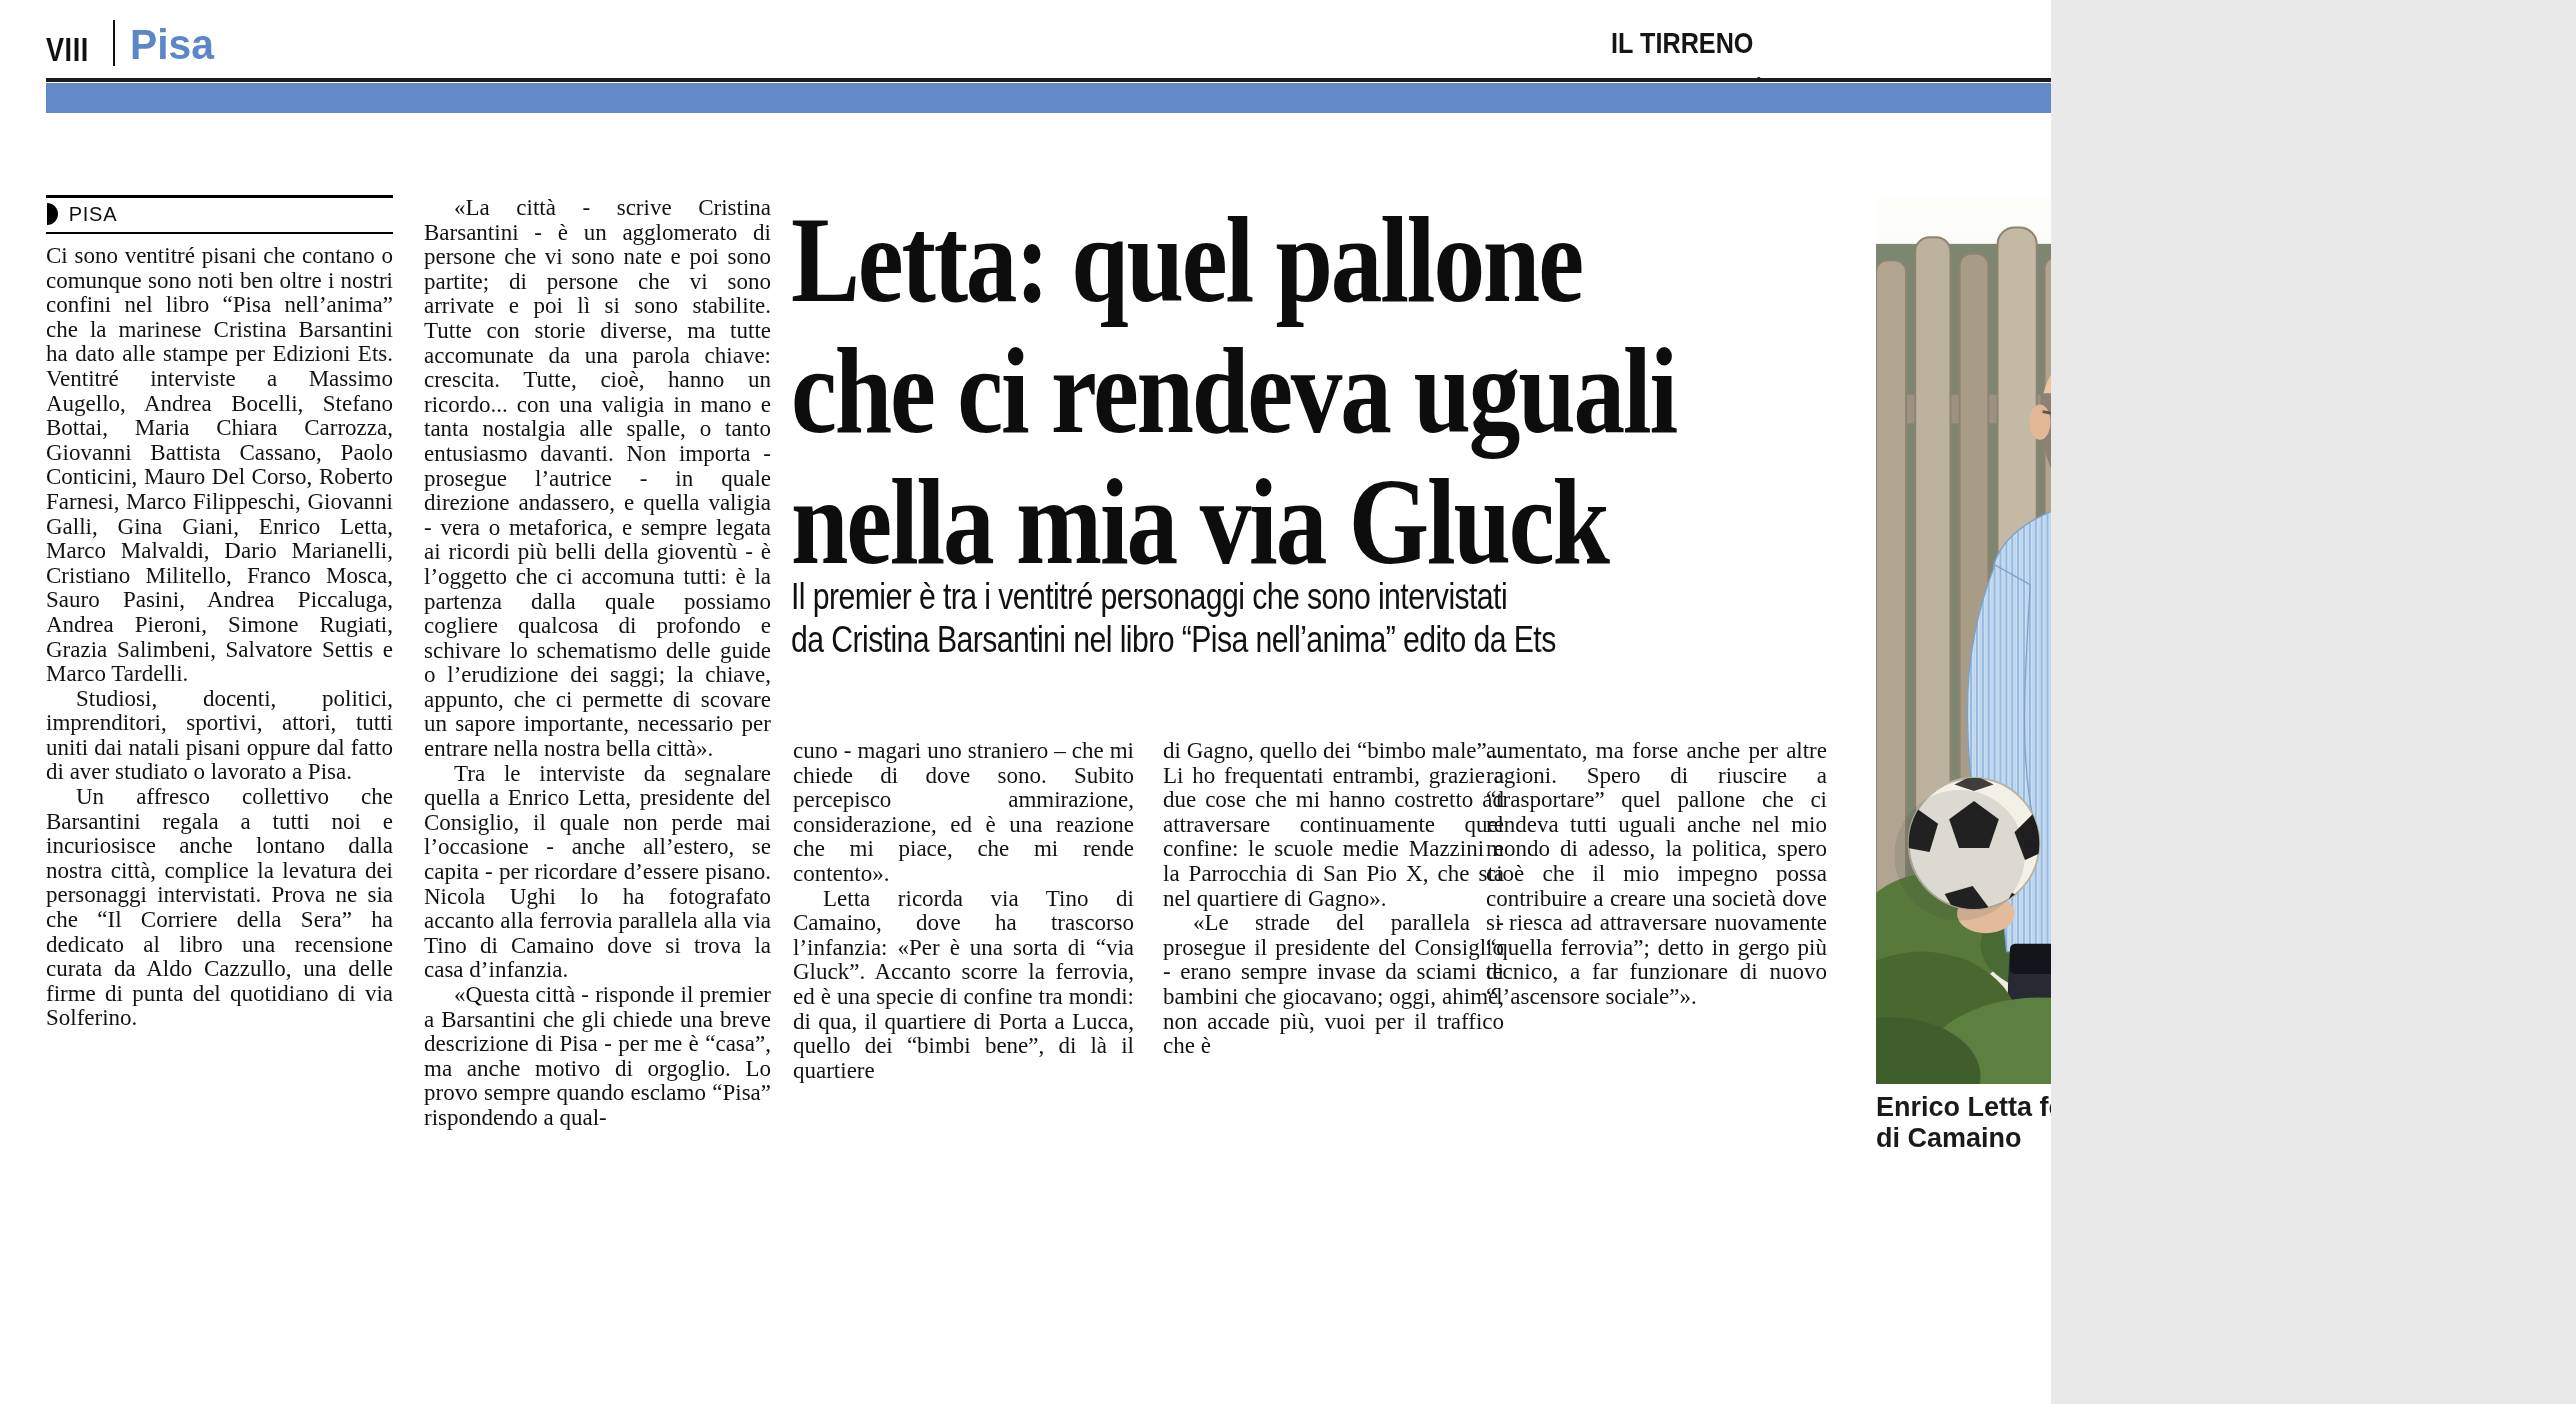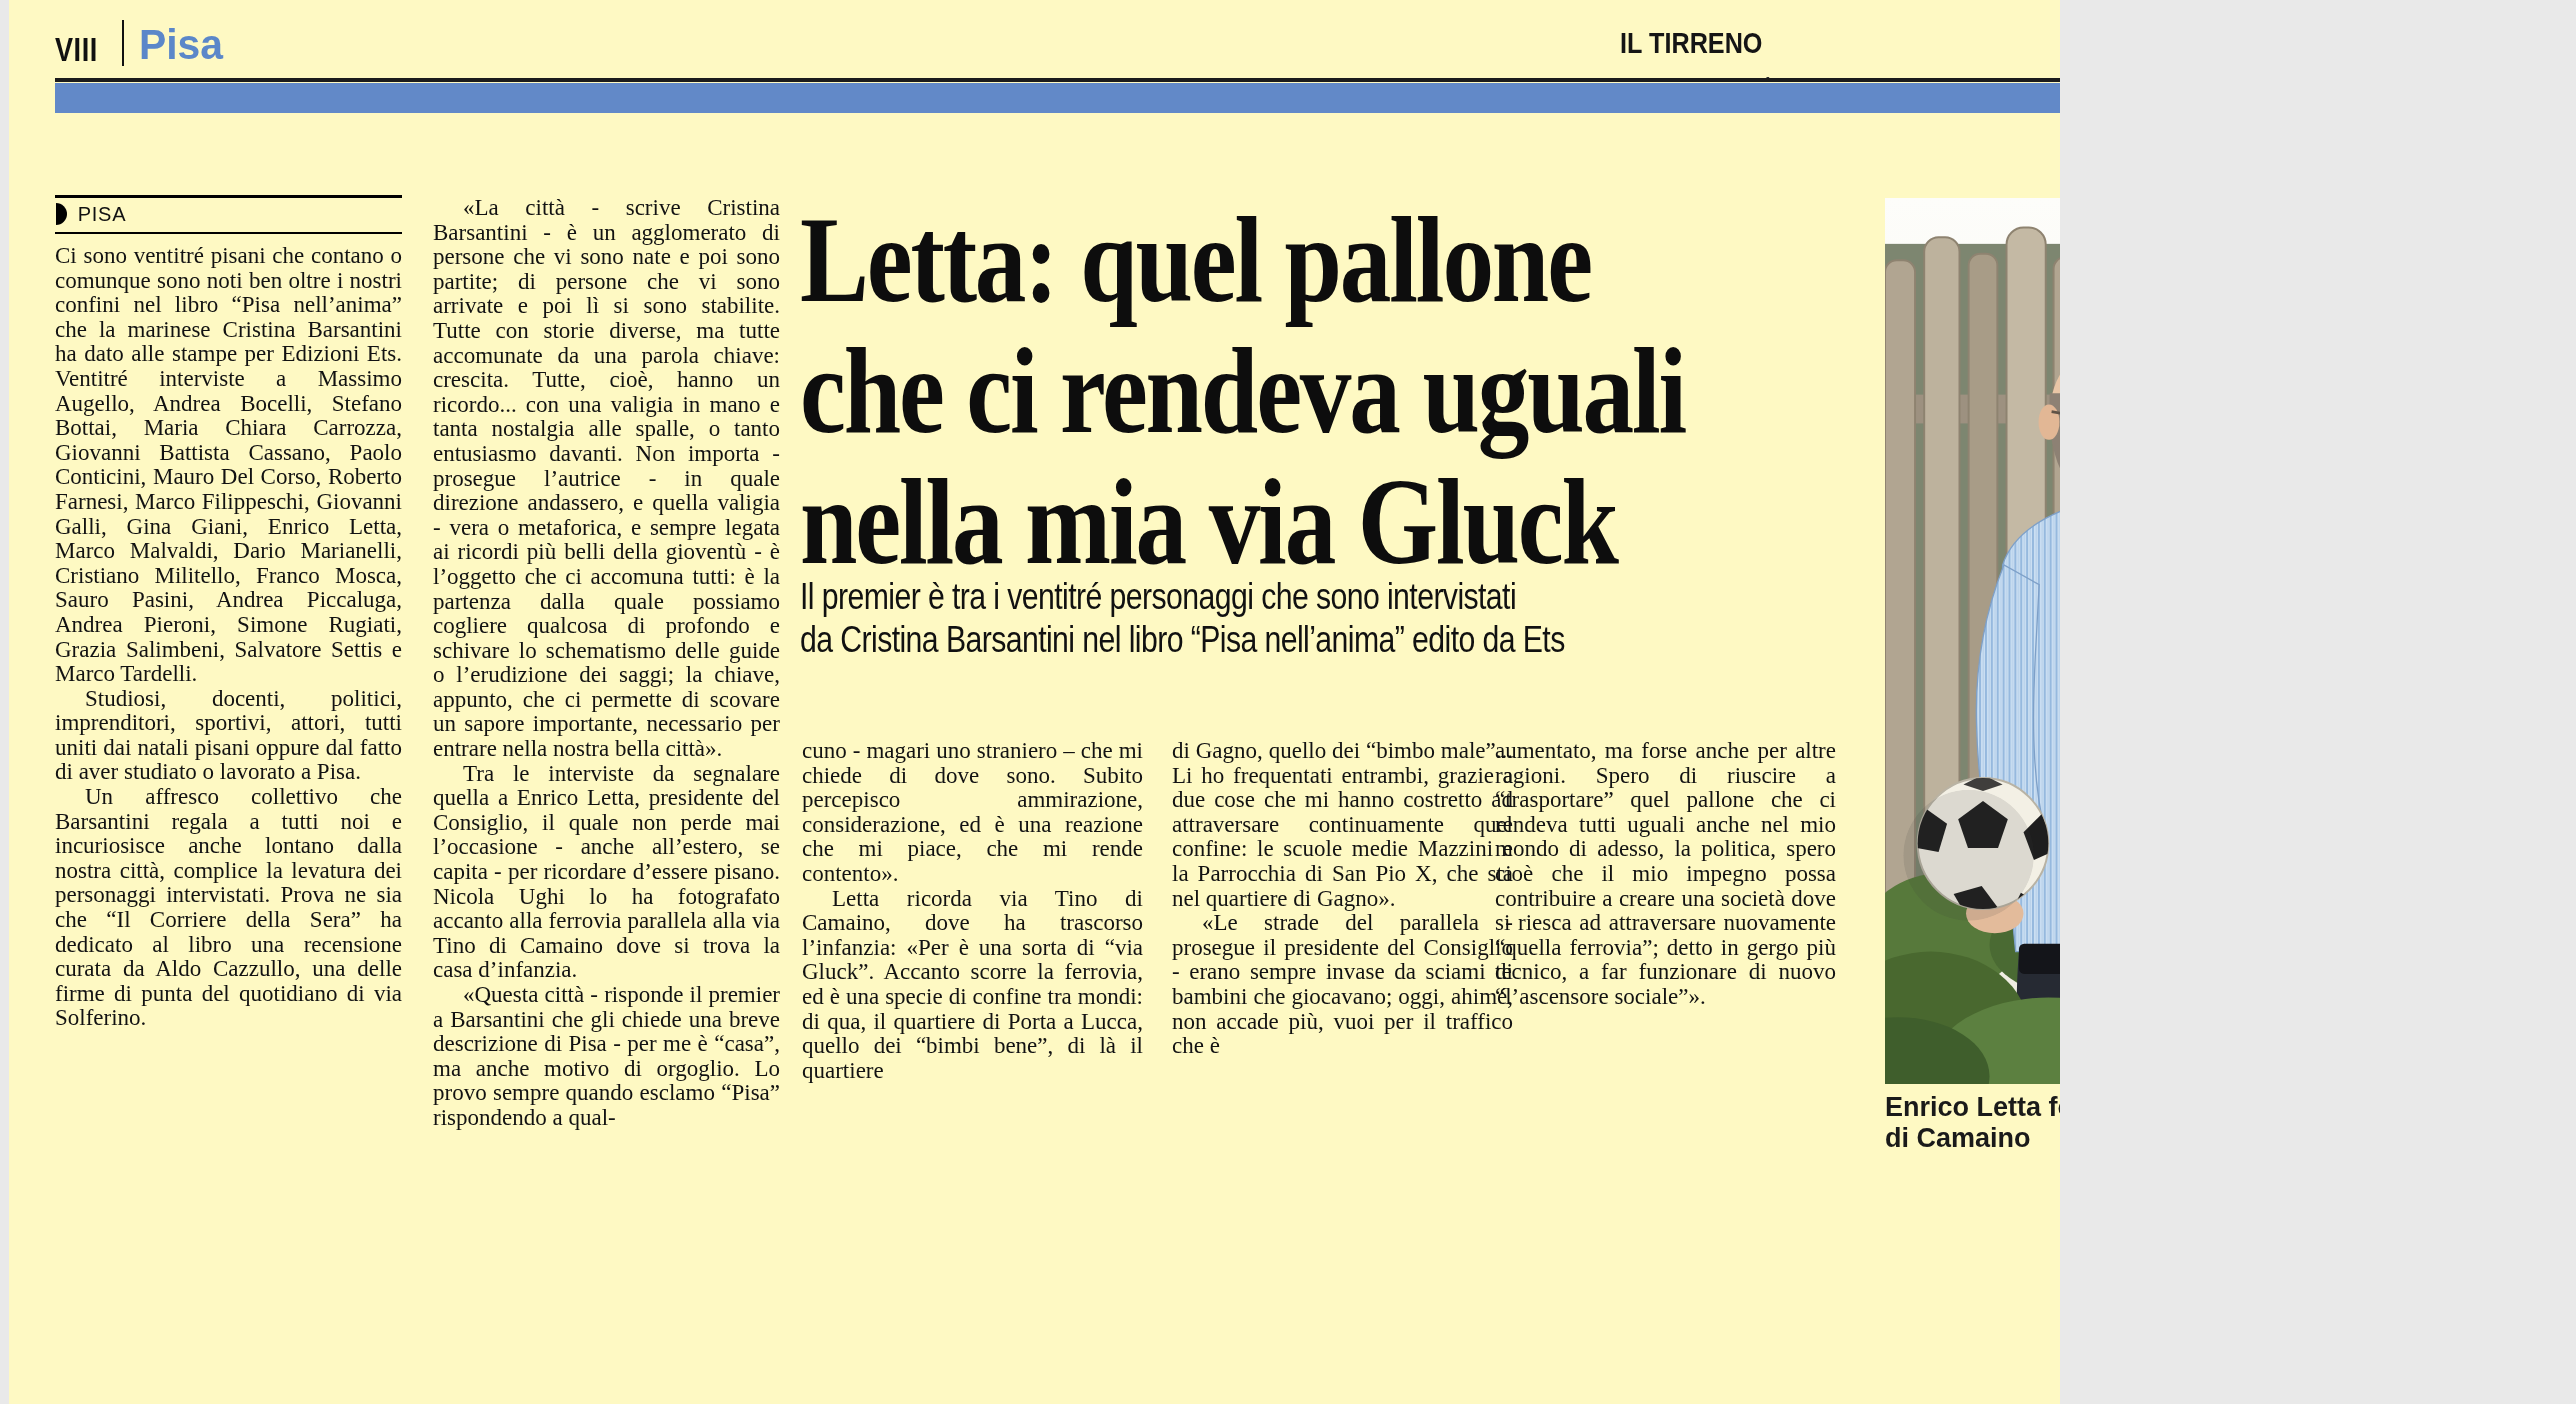--- a/index.html
+++ b/index.html
@@ -1,17 +1,17 @@
 <!DOCTYPE html>
 <html lang="it" style="font-size:10.5px"><head>
 <meta charset="utf-8">
 <style>
   html,body{margin:0;padding:0;background:#e9e9e9;}
-  #page{position:relative;width:2051px;height:1405px;background:#fef9c3;overflow:hidden;
-        font-family:"Liberation Serif",serif;color:#141414;margin-left:9px;}
+  #page{position:relative;width:2051px;height:1405px;background:#ffffff;overflow:hidden;
+        font-family:"Liberation Serif",serif;color:#141414;}
   .abs{position:absolute;}
 
   
   .hdr-left{left:46px;top:14.4px;height:52px;display:flex;align-items:flex-end;gap:14.4px;}
   .page-num{font-family:"Liberation Sans",sans-serif;font-weight:700;font-size:33px;line-height:1;
             transform:scaleX(.82);transform-origin:0 100%;letter-spacing:0.7px;color:#111;}
   .hdr-divider{width:2.6px;height:46px;background:#111;}
   .section-logo{font-family:"Liberation Sans",sans-serif;font-weight:700;font-size:43px;line-height:1;
                 color:#5b87c9;transform:scaleX(.95);transform-origin:0 100%;}
   .hdr-right{right:46px;top:26px;display:flex;align-items:baseline;gap:17px;flex-direction:column;}

